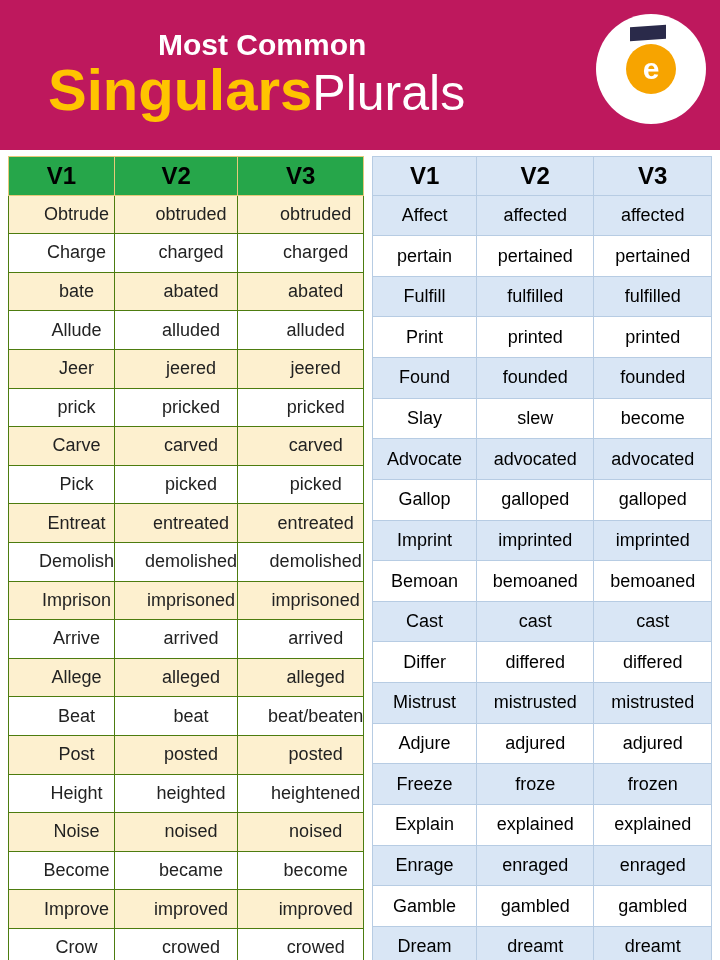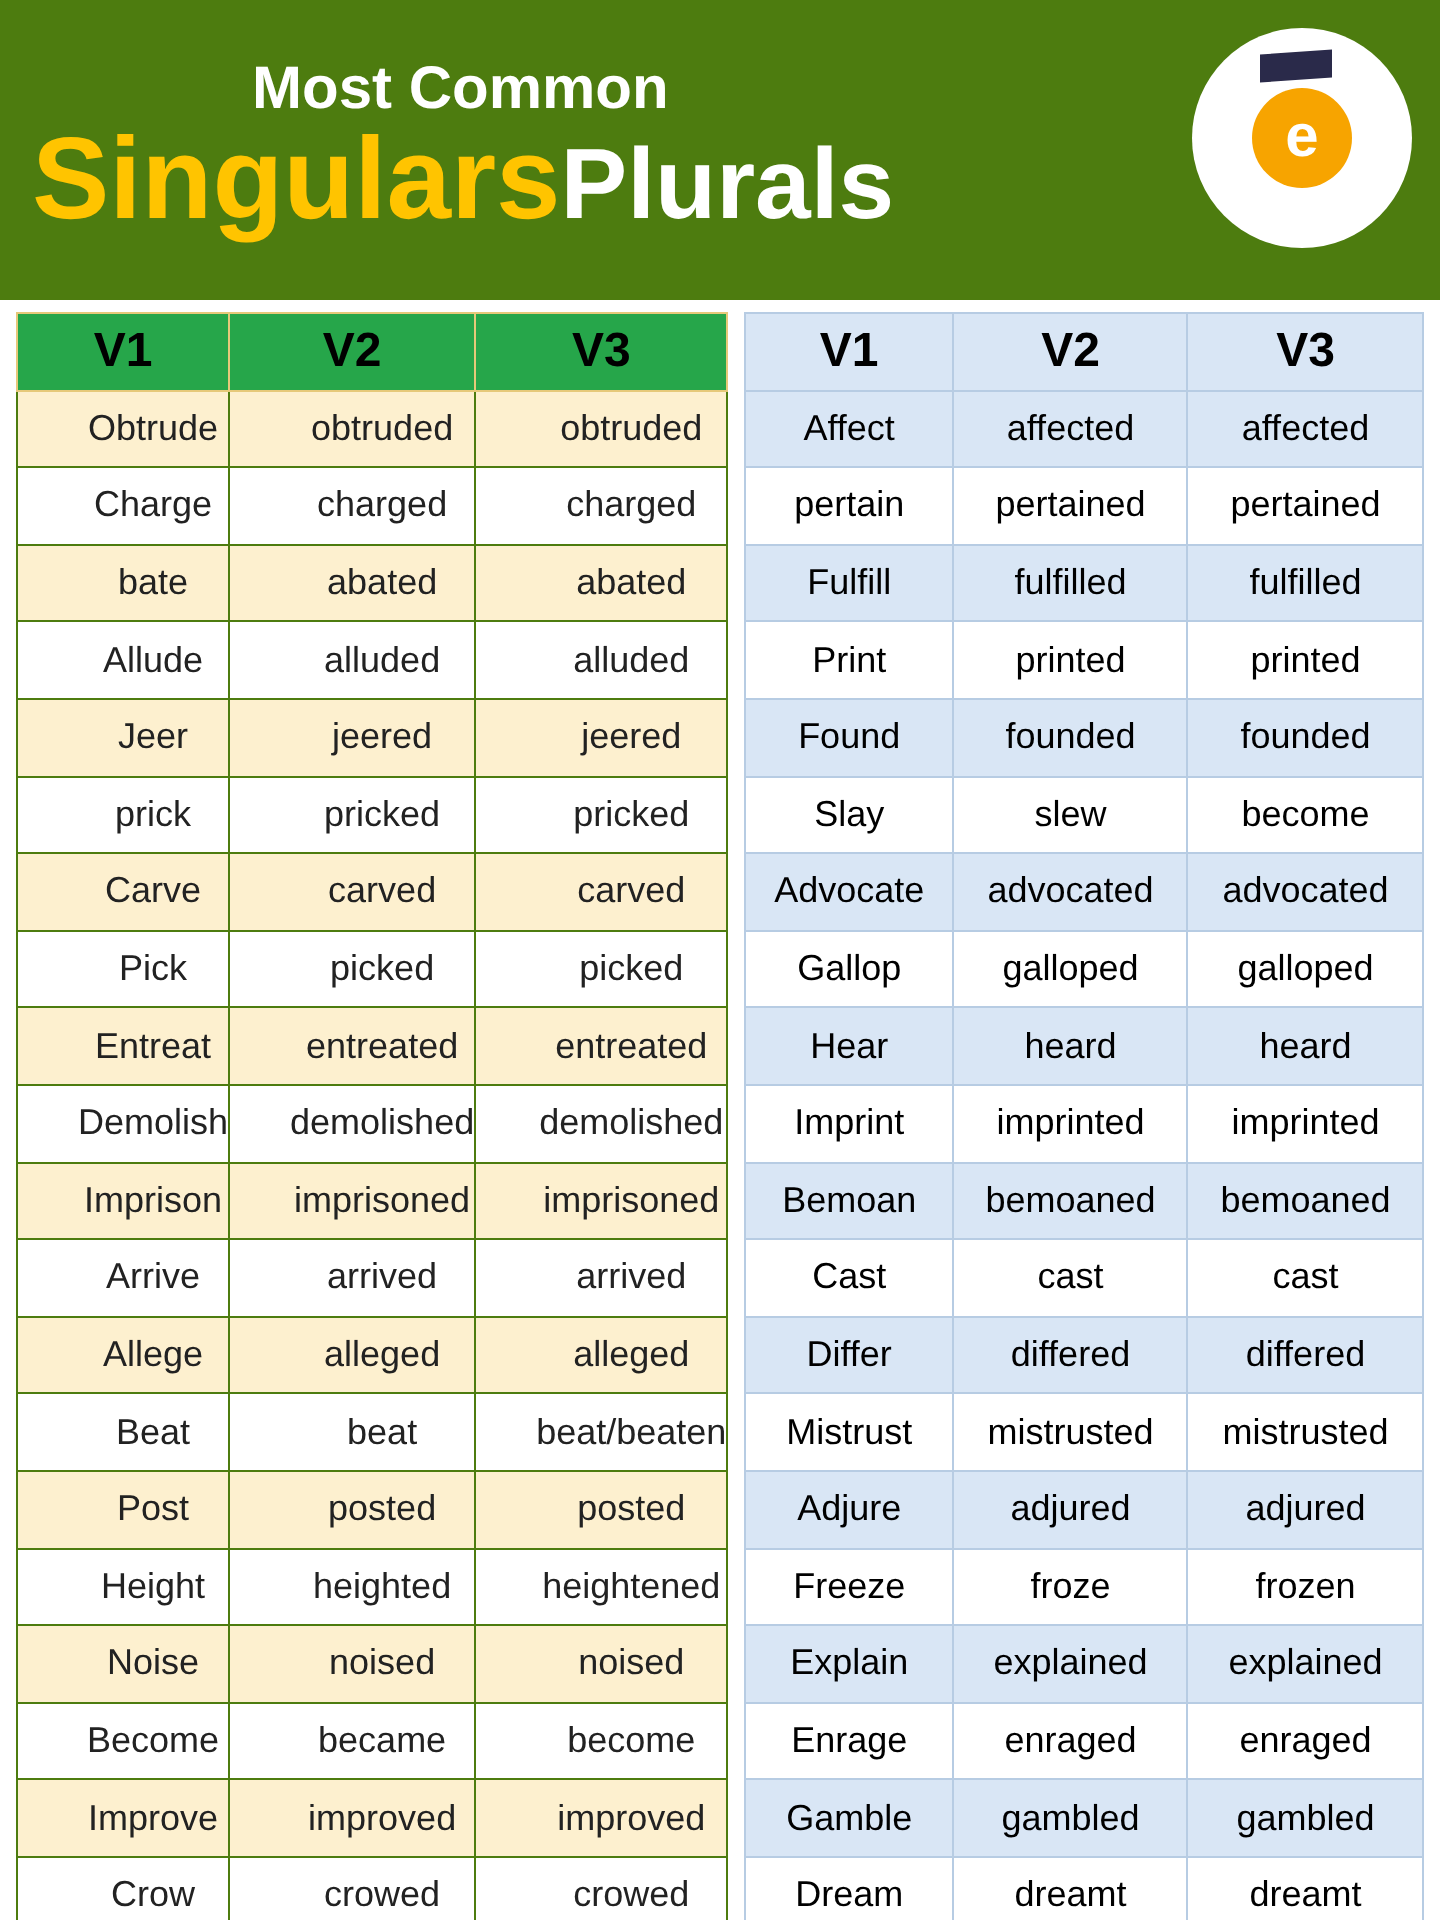--- a/index.html
+++ b/index.html
@@ -1,21 +1,21 @@
 <!DOCTYPE html>
 <html><head>
 <meta charset="utf-8">
 <style>
   * { box-sizing: border-box; margin: 0; padding: 0; }
   body { width: 720px; height: 960px; background: #fff; font-family: Arial, Helvetica, sans-serif; overflow: hidden; }
-  .header { background: #4d7c0f; height: 150px; position: relative; display: flex; flex-direction: column; justify-content: center; padding-left: 16px; }
+  .header { background: #be185d; height: 150px; position: relative; display: flex; flex-direction: column; justify-content: center; padding-left: 48px; }
   .header-top { color: #fff; font-size: 30px; font-weight: bold; margin-left: 110px; margin-bottom: -6px; }
   .header-main { display: flex; align-items: baseline; }
   .singulars { color: #ffc400; font-size: 58px; font-weight: bold; }
-  .plurals { color: #fff; font-size: 50px; font-weight: bold; }
+  .plurals { color: #fff; font-size: 50px; font-weight: normal; }
   .logo { position: absolute; right: 14px; top: 14px; width: 110px; height: 110px; border-radius: 55px; background: #fff; display: flex; align-items: center; justify-content: center; }
   .logo-inner { width: 66px; height: 66px; display:flex; align-items:center; justify-content:center; position:relative; }
   .logo-e { width:50px; height:50px; border-radius:25px; background:#f7a400; color:#fff; font-weight:bold; font-size:30px; display:flex; align-items:center; justify-content:center; }
   .logo-cap { position:absolute; top:-10px; left:12px; width:36px; height:14px; background:#2a2a4a; transform: skewY(-4deg); }
   .tables { display: flex; padding: 6px 8px 0 8px; gap: 8px; }
   .tbl { width: 50%; border-collapse: collapse; }
   .tbl th, .tbl td { text-align: center; font-size: 18px; height: 38.6px; }
   
   .left th { background: #26a64a; color: #000; font-size: 24px; font-weight: bold; border: 1px solid #e6c97a; }
   .left td { border: 1px solid #4d7c0f; color: #222; padding-left: 30px; }
@@ -199,25 +199,20 @@
           <td>Advocate</td>
           <td>advocated</td>
           <td>advocated</td>
         </tr>
         <tr>
           <td>Gallop</td>
           <td>galloped</td>
           <td>galloped</td>
         </tr>
         <tr>
-          <td>Hear</td>
-          <td>heard</td>
-          <td>heard</td>
-        </tr>
-        <tr>
           <td>Imprint</td>
           <td>imprinted</td>
           <td>imprinted</td>
         </tr>
         <tr>
           <td>Bemoan</td>
           <td>bemoaned</td>
           <td>bemoaned</td>
         </tr>
         <tr>

